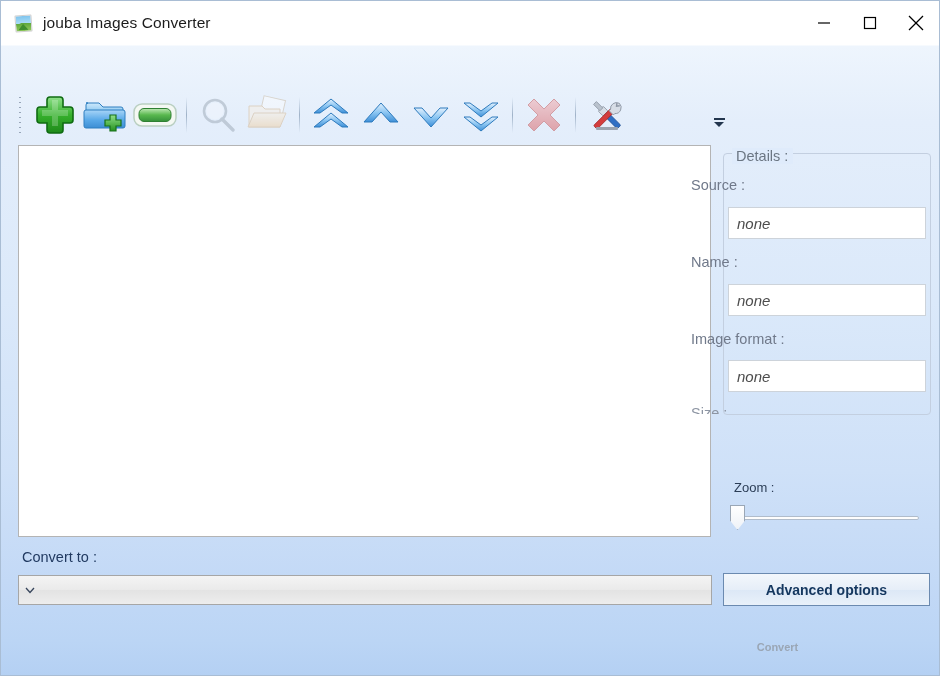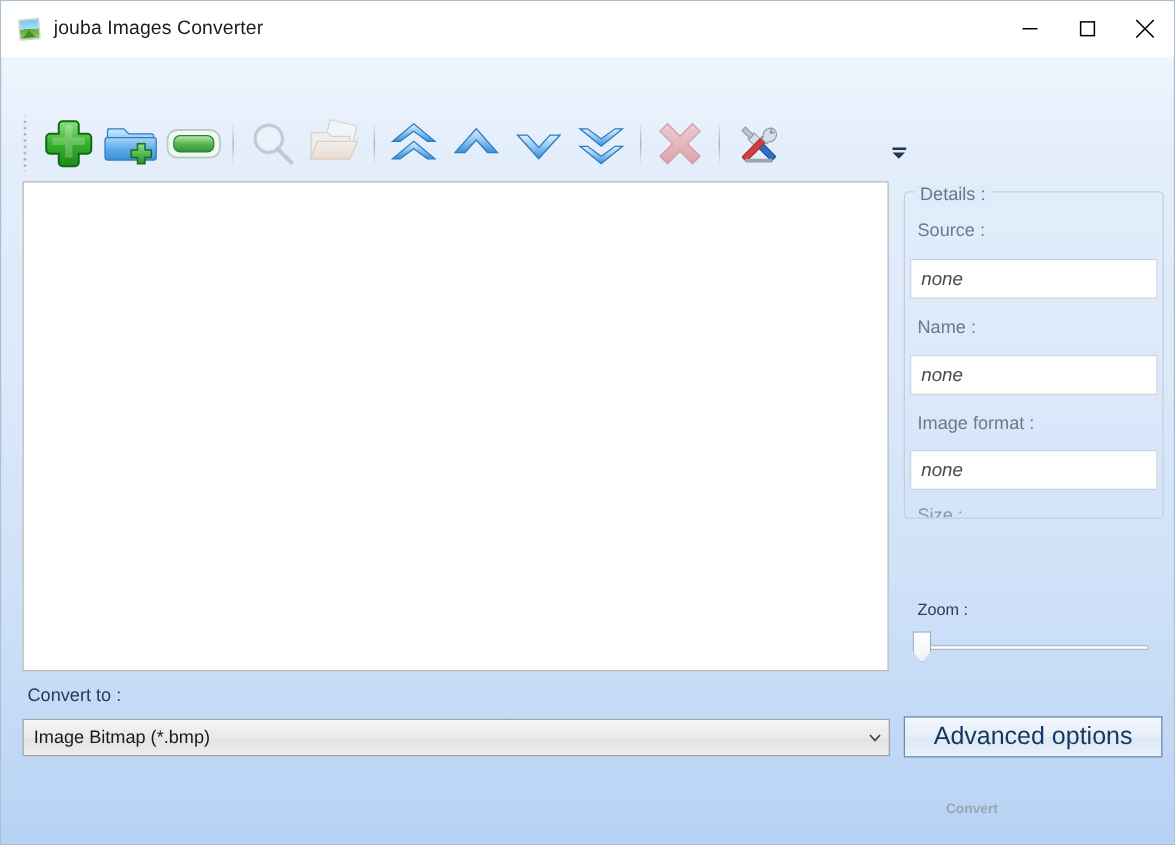--- a/index.html
+++ b/index.html
@@ -166,21 +166,21 @@
     position: absolute;
     left: 731px; top: 147px;
     padding: 0 5px 0 4px;
     font-size: 14.5px;
     color: #6b7683;
     background: #dfebfb;
     white-space: nowrap;
   }
   .dfield-label {
     position: absolute;
-    left: 733px;
+    left: 690px;
     font-size: 14.5px;
     color: #70798a;
     white-space: nowrap;
   }
   .dfield-input {
     position: absolute;
     left: 727px;
     width: 198px;
     height: 32px;
     background: #ffffff;
@@ -259,23 +259,24 @@
 
   
   .btn {
     position: absolute;
     background: linear-gradient(to bottom, #f3f7fc, #e6eef8 50%, #dce8f6 51%, #e9f1fa);
     border: 1px solid #6b8ab0;
     box-sizing: border-box;
     display: flex;
     align-items: center;
     justify-content: center;
-    font-size: 20px;
+    font-size: 14px;
     color: #14375f;
     white-space: nowrap;
+    font-weight: bold;
   }
   .btn-adv {
     left: 722px; top: 572px;
     width: 207px; height: 33px;
   }
   .btn-exit {
     left: 821px; top: 630px;
     width: 108px; height: 32px;
   }
   .btn-convert {
@@ -486,21 +487,20 @@
   <div class="dfield-input" style="top:359px;">none</div>
 
   <div class="dfield-label" style="top:404px; font-size:14.5px; color:#8d95a3; height:9px; overflow:hidden;">Size :</div>
 
   <div class="zoom-label">Zoom :</div>
   <div class="zoom-track"></div>
   <div class="zoom-thumb"></div>
 
   <div class="convert-label">Convert to :</div>
   <div class="combo">
-    <div class="combo-text">Image Bitmap (*.bmp)</div>
     <div class="combo-arrow">
       <svg width="10" height="7" viewBox="0 0 10 7">
           <path d="M1 1 L5 5.5 L9 1" fill="none" stroke="#37455b" stroke-width="1.3"></path>
         </svg>
     </div>
   </div>
 
   <div class="btn btn-adv">Advanced options</div>
   <div class="btn-convert">Convert</div>
 

